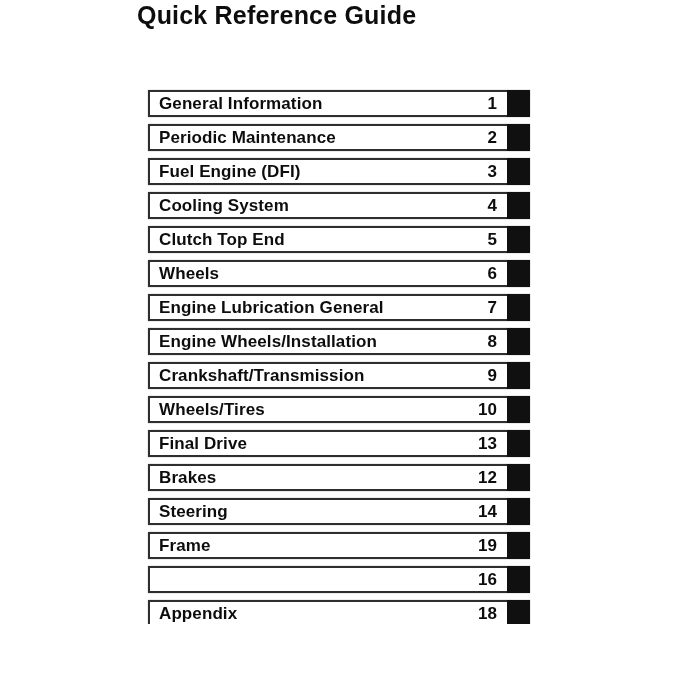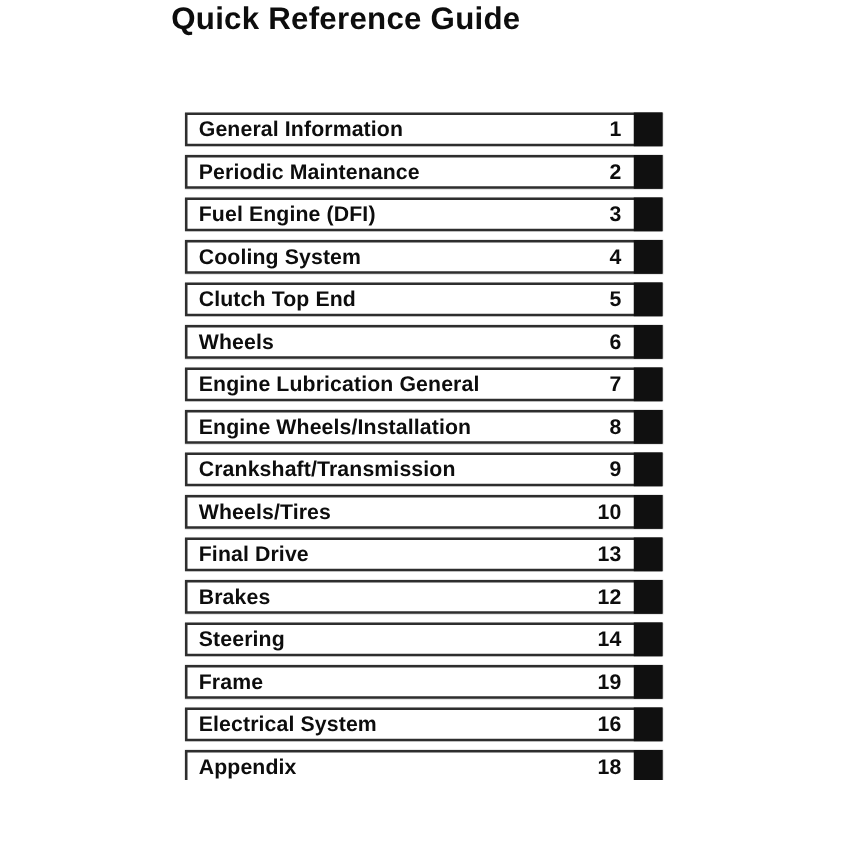--- a/index.html
+++ b/index.html
@@ -156,21 +156,20 @@
     <span class="chapter-tab"></span>
   </div>
 
   <div class="row">
     <span class="chapter-name">Frame</span>
     <span class="chapter-number">19</span>
     <span class="chapter-tab"></span>
   </div>
 
   <div class="row">
-    <span class="chapter-name">Electrical System</span>
     <span class="chapter-number">16</span>
     <span class="chapter-tab"></span>
   </div>
 
   <div class="row">
     <span class="chapter-name">Appendix</span>
     <span class="chapter-number">18</span>
     <span class="chapter-tab"></span>
   </div>
 </div>

